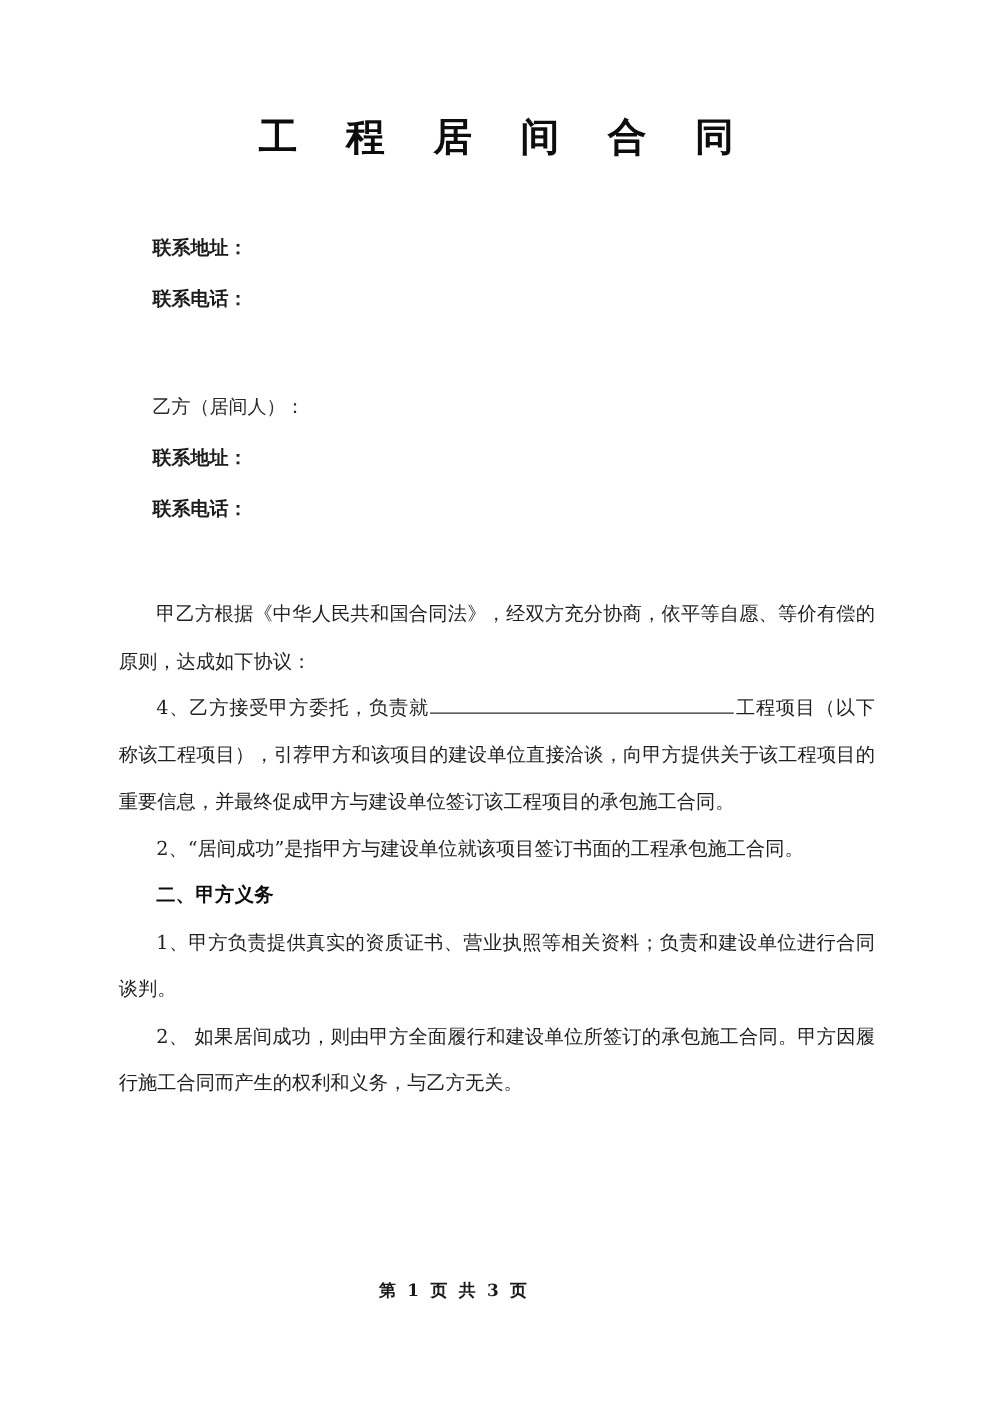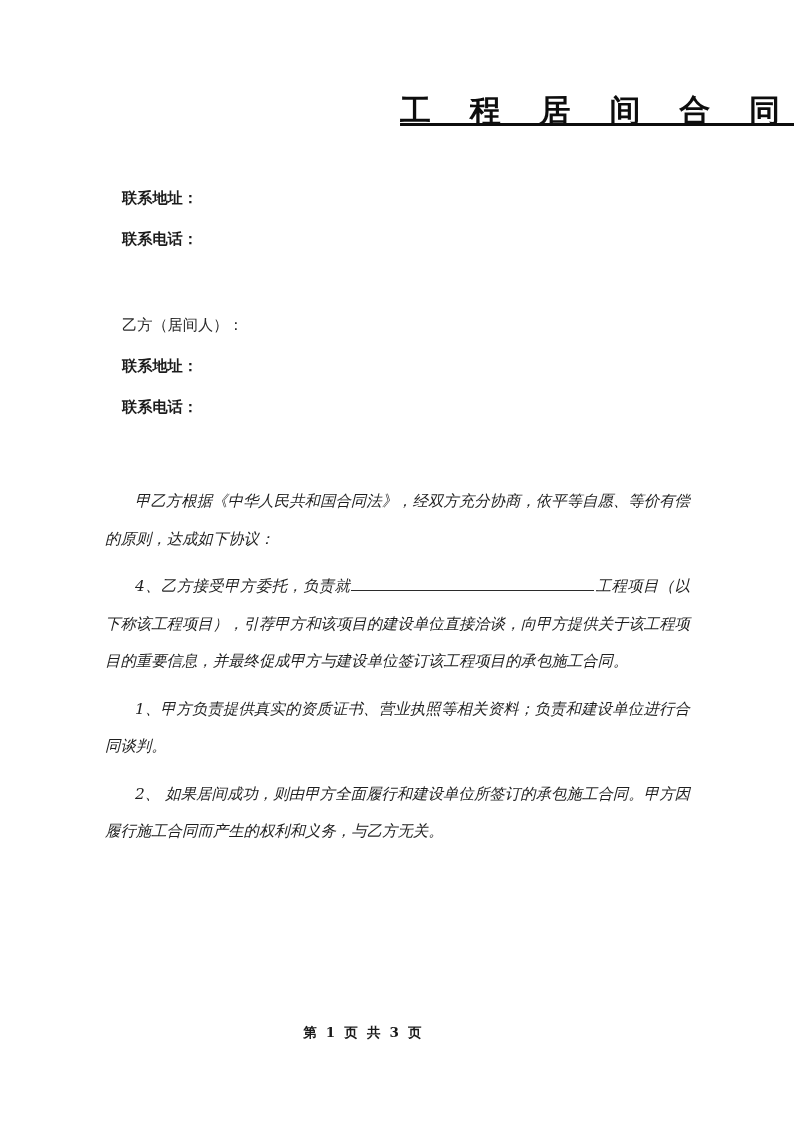--- a/index.html
+++ b/index.html
@@ -18,29 +18,28 @@
     height: 1123px;
     background: #ffffff;
     overflow: hidden;
     box-sizing: border-box;
   }
   .doc-title {
     position: absolute;
     left: 0;
     top: 92px;
     width: 794px;
-    text-align: right;
+    text-align: center;
     font-size: 31px;
     font-weight: 700;
     letter-spacing: 14px;
     text-indent: 14px;
     color: #0d0d0d;
     font-family: "DejaVu Serif", "Liberation Serif", serif;
     line-height: 1.2;
-    text-decoration: underline;
   }
   .content {
     position: absolute;
     left: 95px;
     top: 178px;
     width: 605px;
   }
   .party-line {
     padding-left: 27px;
     font-size: 15.2px;
@@ -59,22 +58,21 @@
     height: 45px;
   }
   .body-para {
     font-size: 15.4px;
     line-height: 37.5px;
     text-align: justify;
     text-justify: inter-ideograph;
     text-indent: 30px;
     color: #1f1f1f;
     font-weight: 500;
-    margin: 10px;
-    font-style: italic;
+    margin: 0;
   }
   .section-heading {
     font-size: 15.4px;
     line-height: 37.5px;
     font-weight: 700;
     text-indent: 30px;
     color: #0d0d0d;
     margin: 0;
     letter-spacing: 0.3px;
   }
@@ -120,21 +118,23 @@
       <div class="party-line">联系电话：</div>
     </div>
 
     <div class="gap-block"></div>
 
     <p class="body-para">甲乙方根据《中华人民共和国合同法》，经双方充分协商，依平等自愿、等价有偿的原则，达成如下协议：</p>
 
 
     <p class="body-para"><span>4、乙方接受甲方委托，负责就</span><span class="blank-fill"></span><span>工程项目（以下称该工程项目），引荐甲方和该项目的建设单位直接洽谈，向甲方提供关于该工程项目的重要信息，并最终促成甲方与建设单位签订该工程项目的承包施工合同。</span></p>
 
+    <p class="body-para"><span>2、“居间成功”是指甲方与建设单位就该项目签订书面的工程承包施工合同。</span></p>
 
+    <h2 class="section-heading">二、甲方义务</h2>
 
     <p class="body-para"><span>1、甲方负责提供真实的资质证书、营业执照等相关资料；负责和建设单位进行合同谈判。</span></p>
 
     <p class="body-para"><span>2、 如果居间成功，则由甲方全面履行和建设单位所签订的承包施工合同。甲方因履行施工合同而产生的权利和义务，与乙方无关。</span></p>
 
   </div>
 
   <div class="footer">第 1 页 共 3 页</div>
 
 </div>

